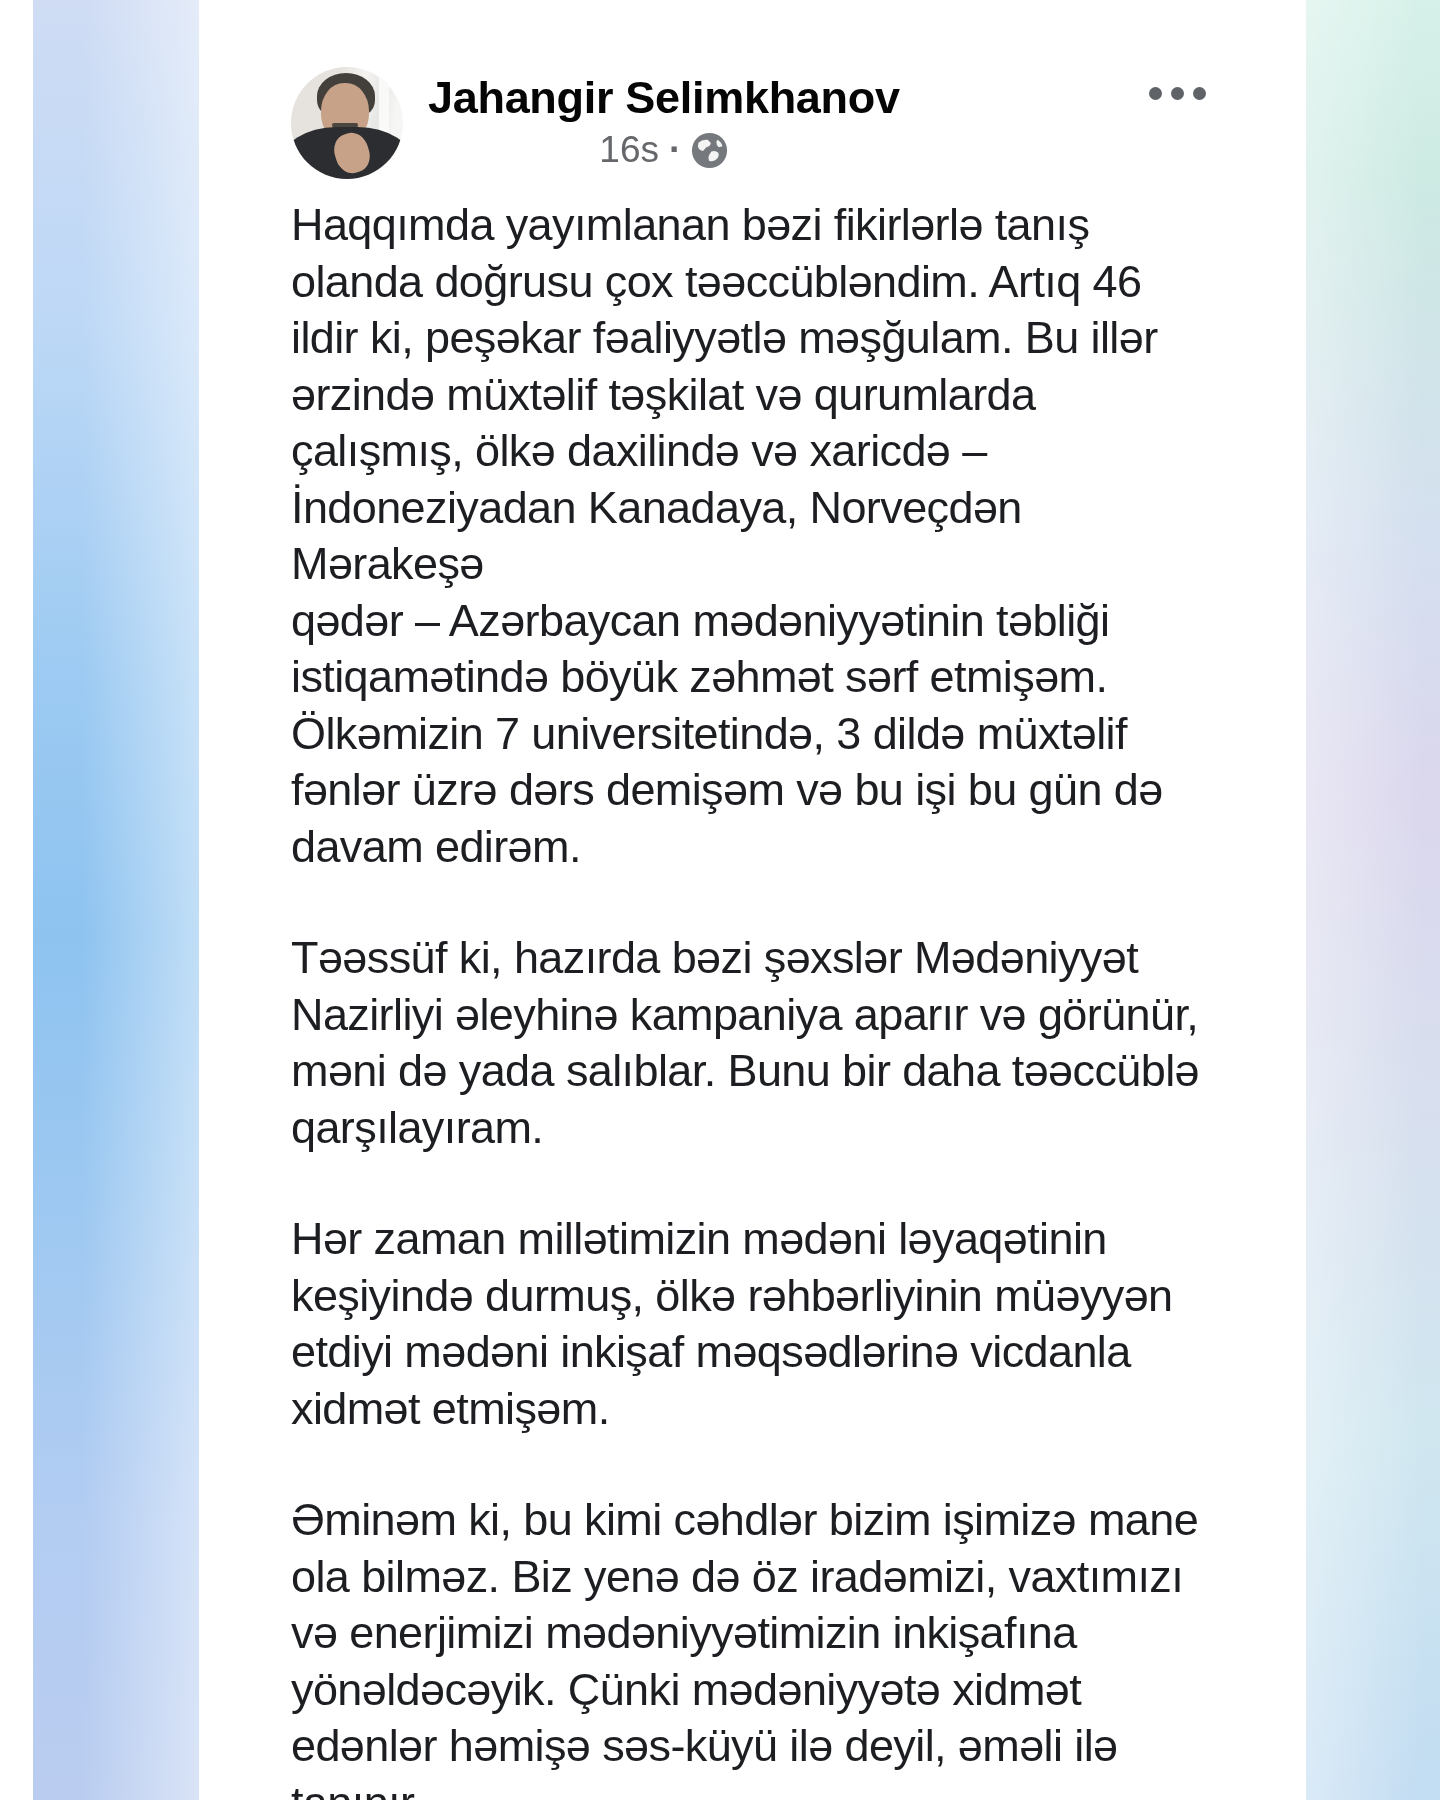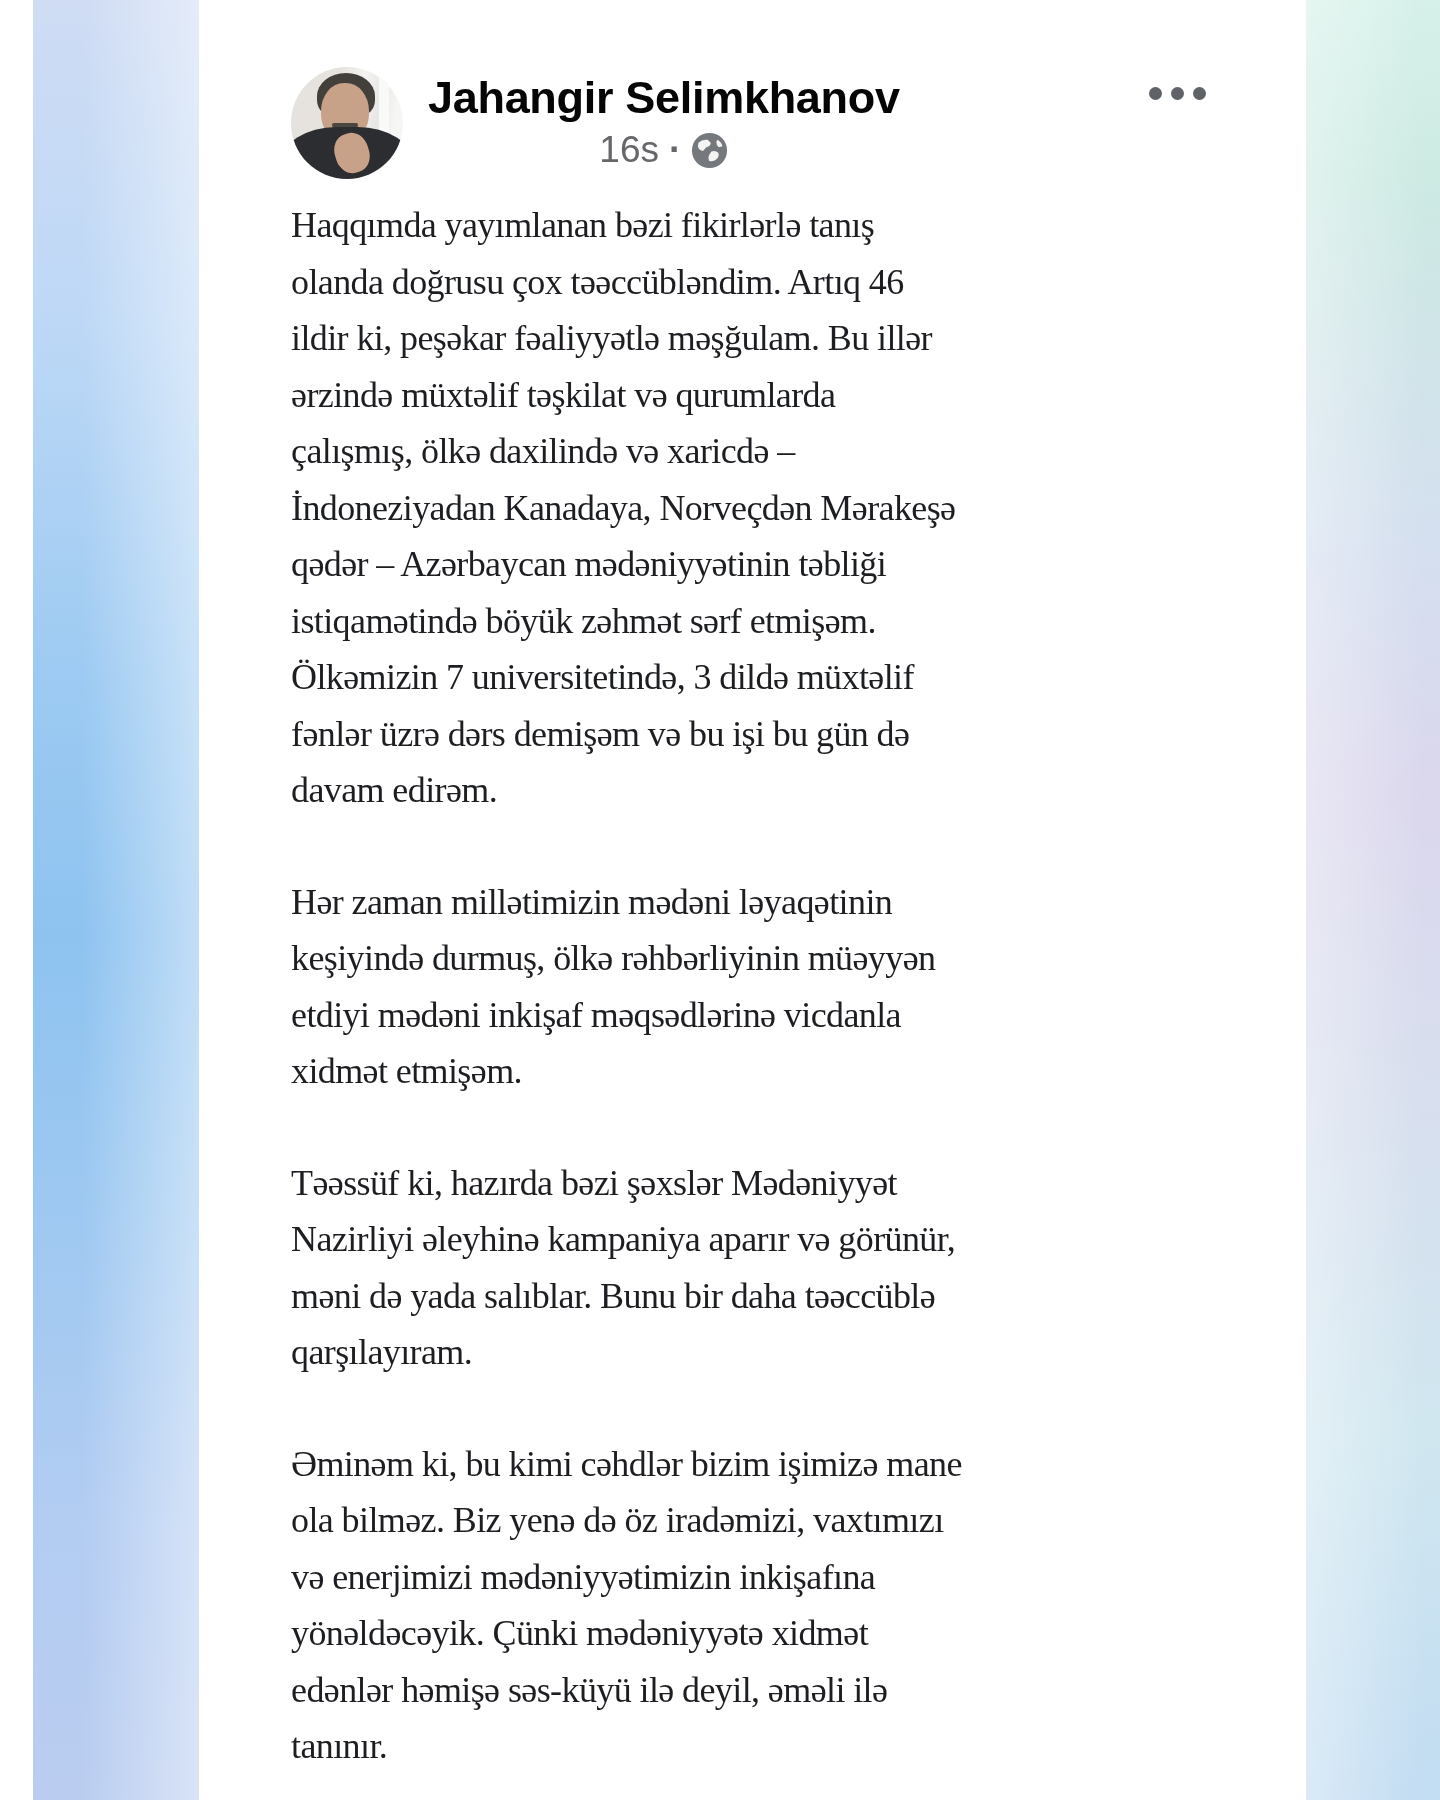--- a/index.html
+++ b/index.html
@@ -132,25 +132,24 @@
     border-radius: 50%;
     background: #5f6368;
   }
   
   .post-text {
     margin-top: 18px;
   }
   .post-text p {
     margin: 0 0 55px 0;
     white-space: pre-line;
-    font-size: 36px;
+    font-size: 45px;
     line-height: 56.5px;
     letter-spacing: -0.6px;
     color: #1c1e21;
-    font-family: Liberation Serif, serif;
   }
   .post-text p:last-child {
     margin-bottom: 0;
   }
 </style>
 </head>
 <body>
 
 <div class="stage">
 
@@ -196,28 +195,28 @@
 olanda doğrusu çox təəccübləndim. Artıq 46
 ildir ki, peşəkar fəaliyyətlə məşğulam. Bu illər
 ərzində müxtəlif təşkilat və qurumlarda
 çalışmış, ölkə daxilində və xaricdə –
 İndoneziyadan Kanadaya, Norveçdən Mərakeşə
 qədər – Azərbaycan mədəniyyətinin təbliği
 istiqamətində böyük zəhmət sərf etmişəm.
 Ölkəmizin 7 universitetində, 3 dildə müxtəlif
 fənlər üzrə dərs demişəm və bu işi bu gün də
 davam edirəm.</p>
+      <p>Təəssüf ki, hazırda bəzi şəxslər Mədəniyyət
+Nazirliyi əleyhinə kampaniya aparır və görünür,
+məni də yada salıblar. Bunu bir daha təəccüblə
+qarşılayıram.</p>
       <p>Hər zaman millətimizin mədəni ləyaqətinin
 keşiyində durmuş, ölkə rəhbərliyinin müəyyən
 etdiyi mədəni inkişaf məqsədlərinə vicdanla
 xidmət etmişəm.</p>
-      <p>Təəssüf ki, hazırda bəzi şəxslər Mədəniyyət
-Nazirliyi əleyhinə kampaniya aparır və görünür,
-məni də yada salıblar. Bunu bir daha təəccüblə
-qarşılayıram.</p>
       <p>Əminəm ki, bu kimi cəhdlər bizim işimizə mane
 ola bilməz. Biz yenə də öz iradəmizi, vaxtımızı
 və enerjimizi mədəniyyətimizin inkişafına
 yönəldəcəyik. Çünki mədəniyyətə xidmət
 edənlər həmişə səs-küyü ilə deyil, əməli ilə
 tanınır.</p>
     </div>
 
   </div>
 </div>

